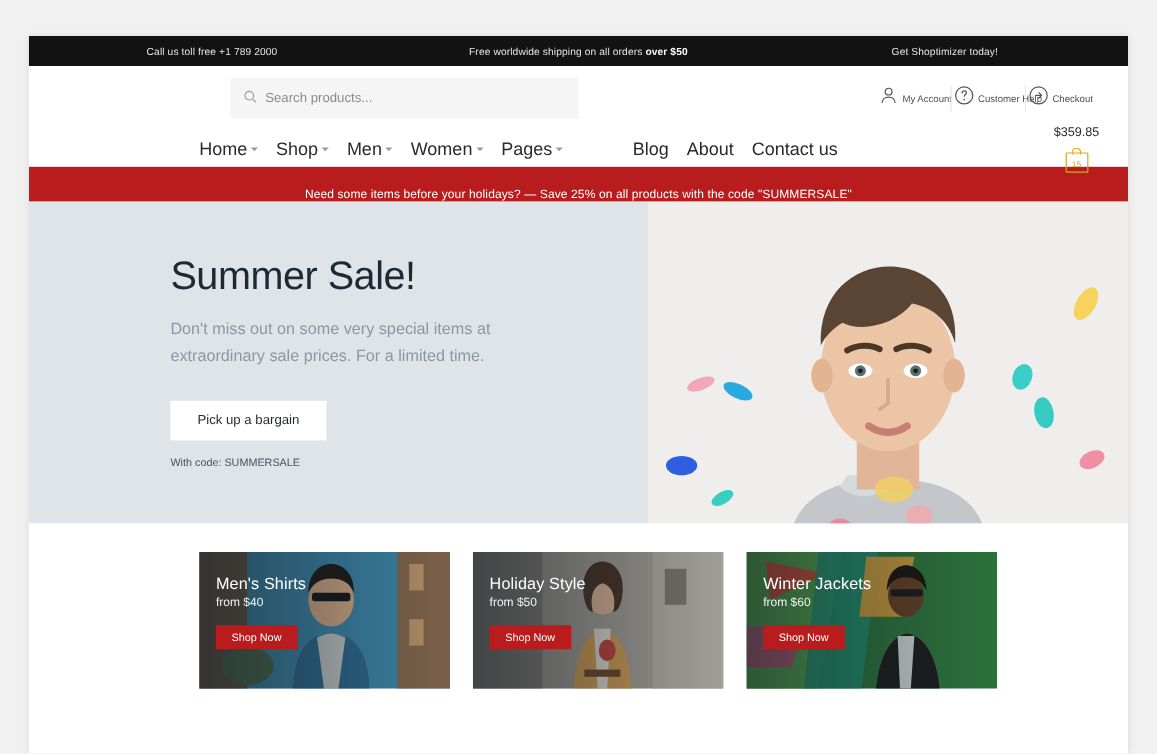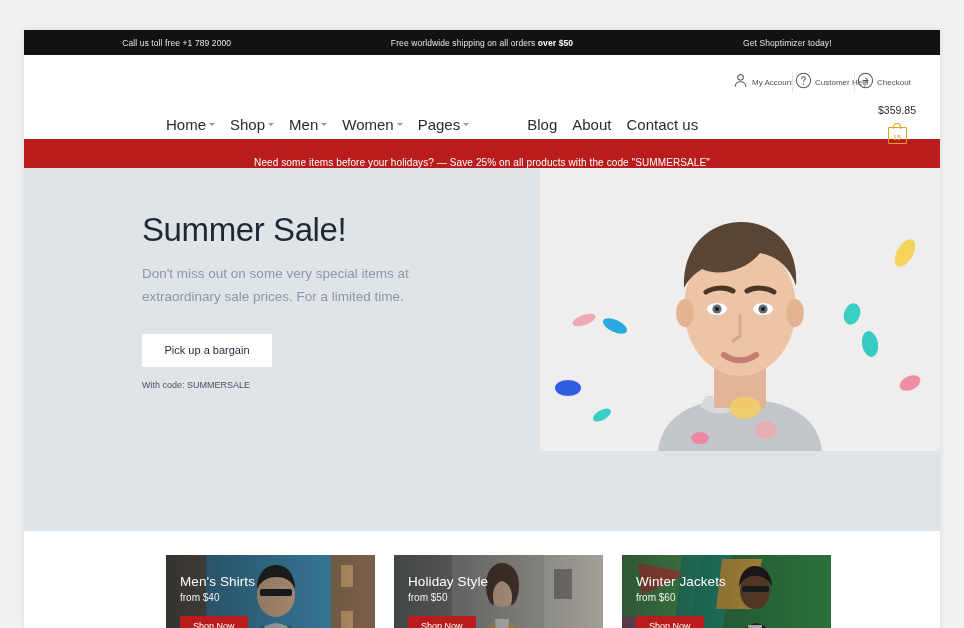--- a/index.html
+++ b/index.html
@@ -124,21 +124,21 @@
   
   .promo {
     height: 29px; background: #b91c1c;
     display: flex; align-items: flex-end; justify-content: center;
     color: #ffffff; font-size: 10px; letter-spacing: .1px;
   }
 
   
   .hero {
     position: relative;
-    height: 363px;
+    height: 268px;
     background: #dfe4e9;
     overflow: hidden;
   }
   .hero-photo {
     position: absolute; right: 0; top: 0;
     width: 400px; height: 283px;
     overflow: hidden;
   }
   .hero-copy {
     position: absolute; left: 118px; top: 44px; width: 330px;
@@ -204,20 +204,29 @@
     <div class="cell">Call us toll free +1 789 2000</div>
     <div class="cell">
       <span>Free worldwide shipping on all orders </span><b>over $50</b>
     </div>
     <div class="cell">Get Shoptimizer today!</div>
   </div>
 
   <div class="header">
 
 
+    <div class="search">
+      <span>
+        <svg width="11" height="11" viewBox="0 0 14 14" aria-hidden="true">
+          <circle cx="6" cy="6" r="4.6" fill="none" stroke="#9a9a9a" stroke-width="1.2"></circle>
+          <line x1="9.4" y1="9.4" x2="13" y2="13" stroke="#9a9a9a" stroke-width="1.2"></line>
+        </svg>
+      </span>
+      <input type="text" placeholder="Search products..." style="">
+    </div>
 
     <div class="acts">
 
       <div class="act">
         <span>
           <svg width="17" height="17" viewBox="0 0 20 20" aria-hidden="true">
             <circle cx="10" cy="6.3" r="3.3" fill="none" stroke="#555" stroke-width="1.2"></circle>
             <path d="M3.6 17.5c0-3.6 2.9-5.9 6.4-5.9s6.4 2.3 6.4 5.9" fill="none" stroke="#555" stroke-width="1.2"></path>
           </svg>
         </span>

